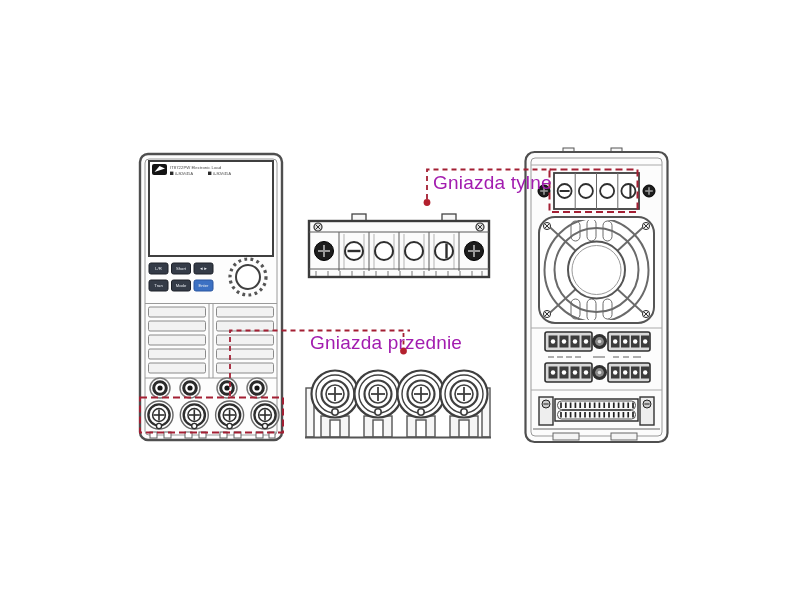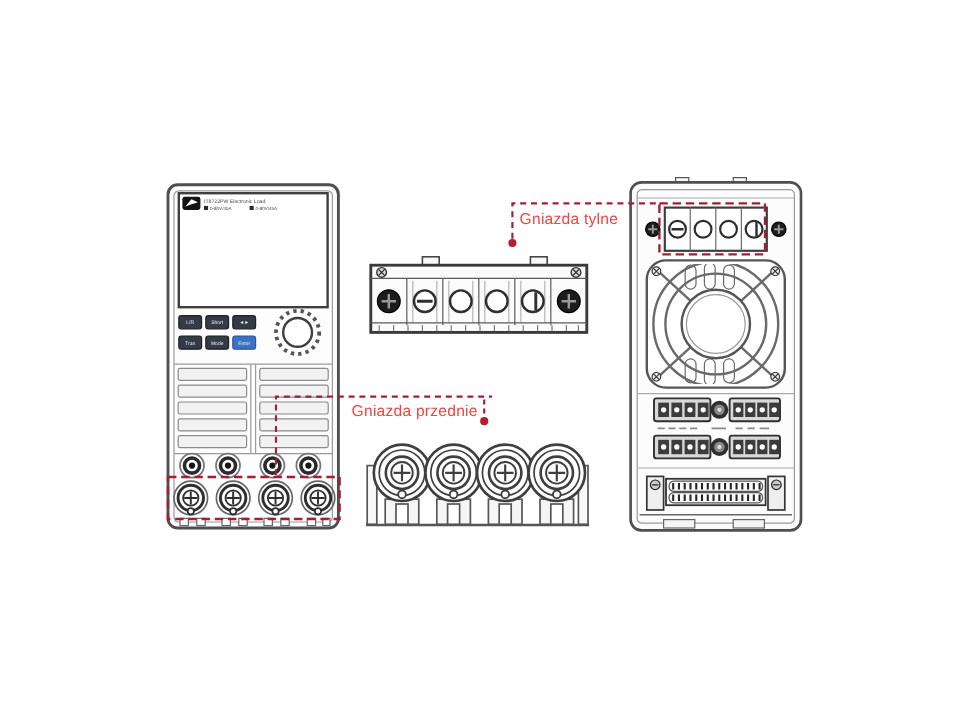--- a/index.html
+++ b/index.html
@@ -7,25 +7,25 @@
     position:relative;width:800px;height:600px;background:#ffffff;
     font-family:"Liberation Sans","DejaVu Sans",sans-serif;overflow:hidden;
   }
   .view{position:absolute;}
   #front-panel-svg{left:138px;top:152px;}
   #rear-term-svg{left:306px;top:211px;}
   #front-sock-svg{left:303px;top:360px;}
   #rear-panel-svg{left:523px;top:147px;}
   #overlay-svg{left:0;top:0;pointer-events:none;}
   .callout-label{
-    position:absolute;color:#ef4444;font-size:13px;line-height:16px;
+    position:absolute;color:#a21caf;font-size:19px;line-height:16px;
     white-space:nowrap;letter-spacing:0.2px;background:transparent;
   }
   #lbl-tylne{left:433px;top:175px;}
-  #lbl-przednie{left:293px;top:335px;}
+  #lbl-przednie{left:310px;top:335px;}
   svg text{font-family:"Liberation Sans","DejaVu Sans",sans-serif;}
   .btn-label{fill:#e8ecf2;font-size:4.2px;text-anchor:middle;}
 </style>
 </head>
 <body>
 
 <div class="canvas">
 
   <svg id="front-panel-svg" class="view" width="146" height="291" viewBox="0 0 146 291">
     <rect x="2" y="2" width="142" height="286" rx="8" fill="#fdfdfd" stroke="#4f4f4f" stroke-width="2.4"></rect>

